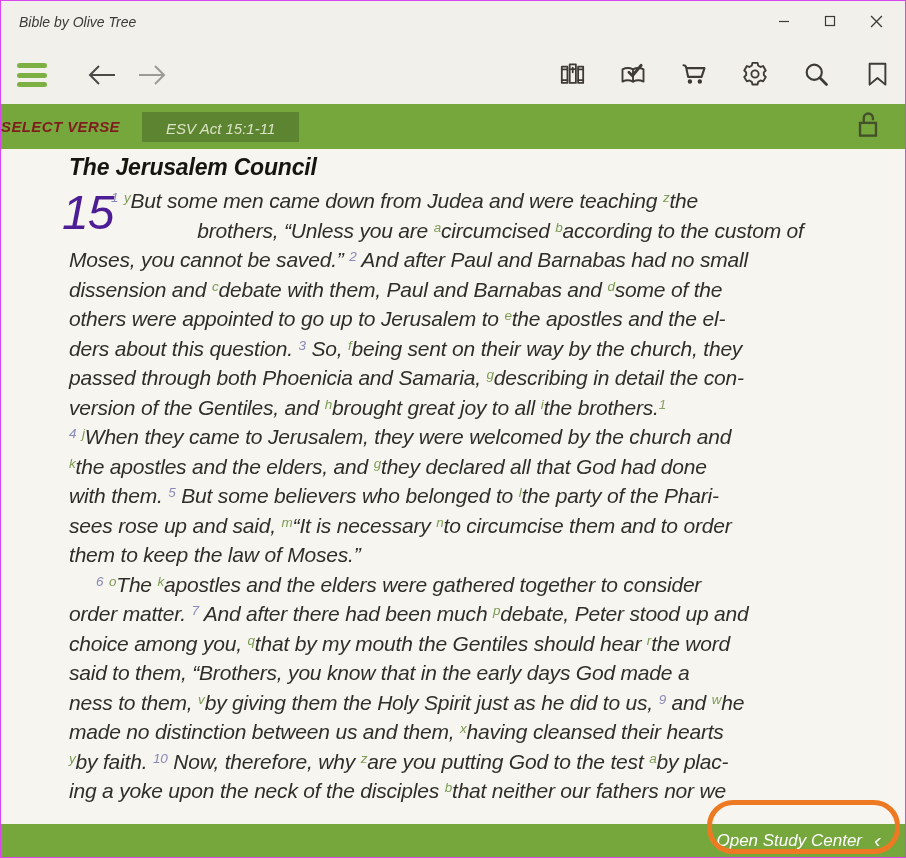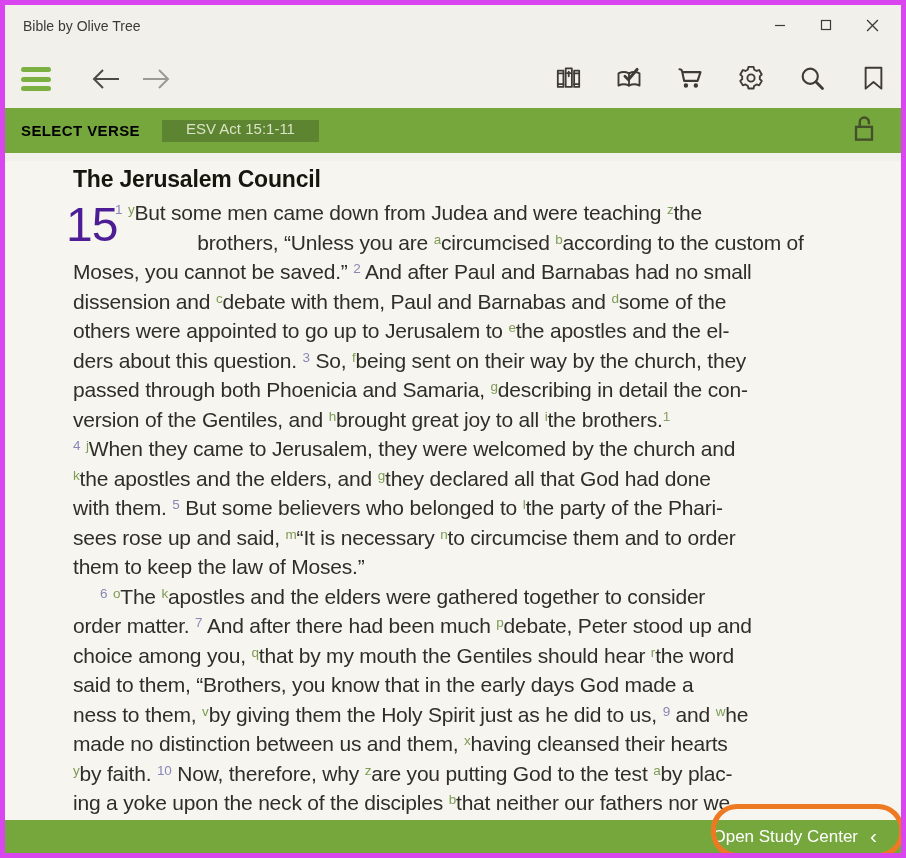--- a/index.html
+++ b/index.html
@@ -1,20 +1,20 @@
 <!DOCTYPE html>
 <html><head>
 <meta charset="utf-8">
 <style>
   * { margin:0; padding:0; box-sizing:border-box; }
   html,body { width:906px; height:858px; }
   body { font-family:"Liberation Sans", sans-serif; background:#e8e6e0; }
 
   .window { position:relative; width:906px; height:858px; background:#f2f0ea;
-            border:5px solid #d946ef; overflow:hidden; }
+            border:1px solid #d946ef; overflow:hidden;font-style:italic; }
 
   
   .titlebar { position:absolute; top:0; left:0; right:0; height:45px; background:#f2f0ea; }
   .app-title { position:absolute; left:18px; top:13px; font-size:14px; color:#3a3a37; }
   .win-controls { position:absolute; right:6px; top:0; height:45px; display:flex; }
   .win-btn { width:46px; height:40px; display:flex; align-items:center; justify-content:center; cursor:default; }
   .win-btn svg { display:block; }
 
   
   .toolbar { position:absolute; top:45px; left:0; right:0; height:58px; background:#f2f0ea; }
@@ -23,28 +23,28 @@
   .hamburger span { display:block; height:5px; border-radius:2.5px; background:#7cb043; }
   .nav-arrow { position:absolute; top:15px; width:34px; height:28px; }
   .nav-back { left:84px; }
   .nav-fwd  { left:134px; }
   .tool-icons { position:absolute; right:14px; top:14px; display:flex; gap:33px; align-items:center; }
   .tool-icon { width:28px; height:28px; display:flex; align-items:center; justify-content:center; }
 
   
   .versebar { position:absolute; top:103px; left:0; right:0; height:45px; background:#76a73d;
               display:flex; align-items:center; }
-  .select-verse-label { color:#000000; font-weight:bold; font-size:15px; letter-spacing:.4px; margin-left:16px; }
+  .select-verse-label { color:#7f1d1d; font-weight:bold; font-size:15px; letter-spacing:.4px; margin-left:0; }
   .verse-chip { margin-left:22px; background:#5d8430; color:#d9e3c5; font-size:15px;
-                padding:0 24px 5px; cursor:default; }
+                padding:8px 24px 5px; cursor:default; }
   .lock-wrap { margin-left:auto; margin-right:22px; }
 
   
   .content { position:absolute; top:148px; left:0; right:0; bottom:0; background:#f7f5ef;
-             padding:5px 0 0 68px; overflow:hidden;margin-top:8px; }
+             padding:5px 0 0 68px; overflow:hidden; }
   .section-heading { font-size:23px; font-weight:bold; color:#16160f; letter-spacing:-0.2px;
                      margin-bottom:5px; }
   .lines { position:relative; }
   .chapter-num { position:absolute; left:-7px; top:3px; font-size:48px; line-height:1;
                  color:#4c1d95; letter-spacing:-1px; }
   .line { font-size:21px; line-height:29.5px; height:29.5px; color:#2f2e29;
           letter-spacing:-0.2px; white-space:pre; }
   .ind-first  { padding-left:42px; }
   .ind-second { padding-left:27px;text-align:center; }
   .ind-para   { padding-left:27px; }

